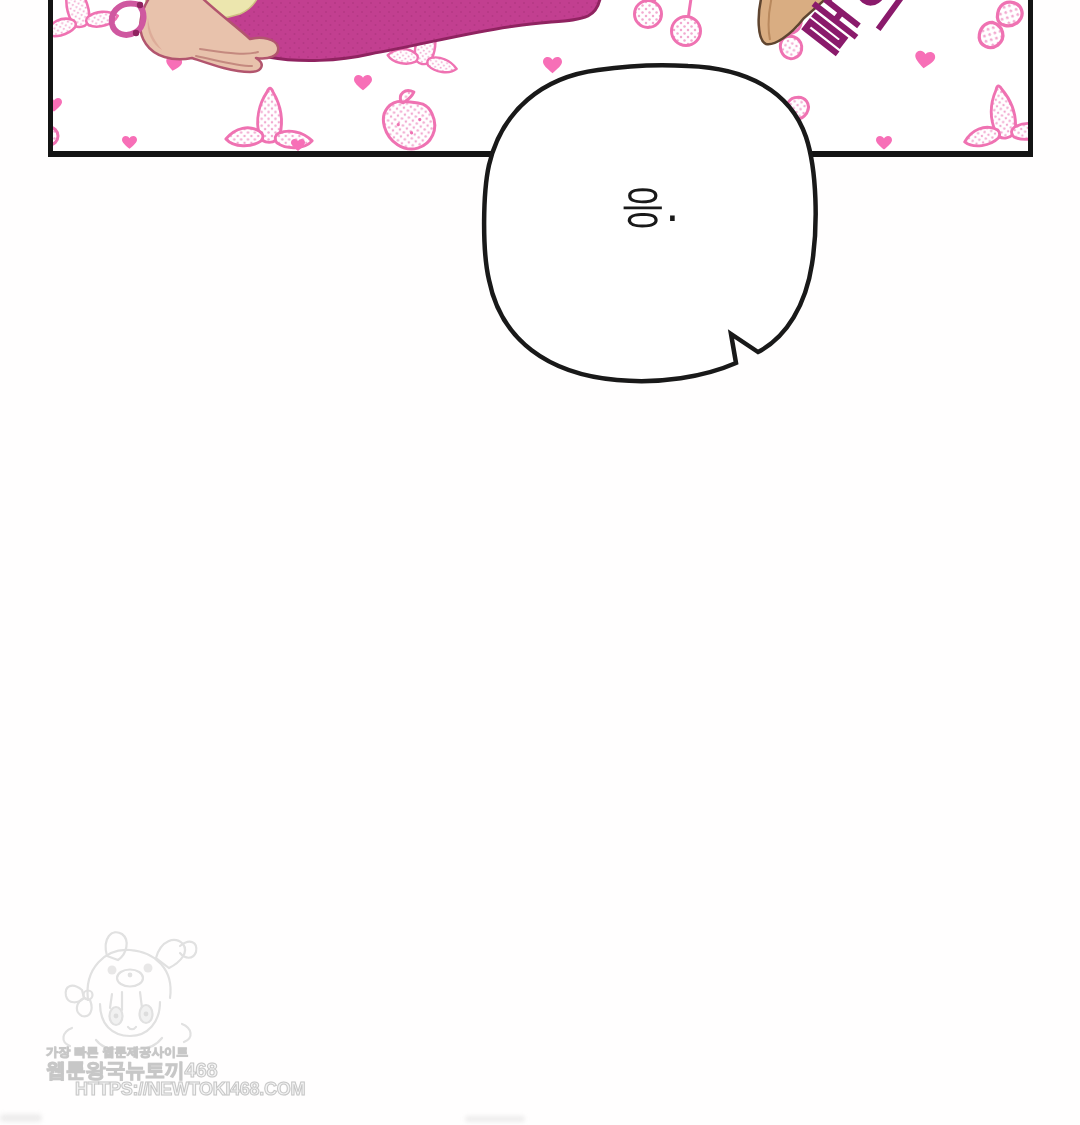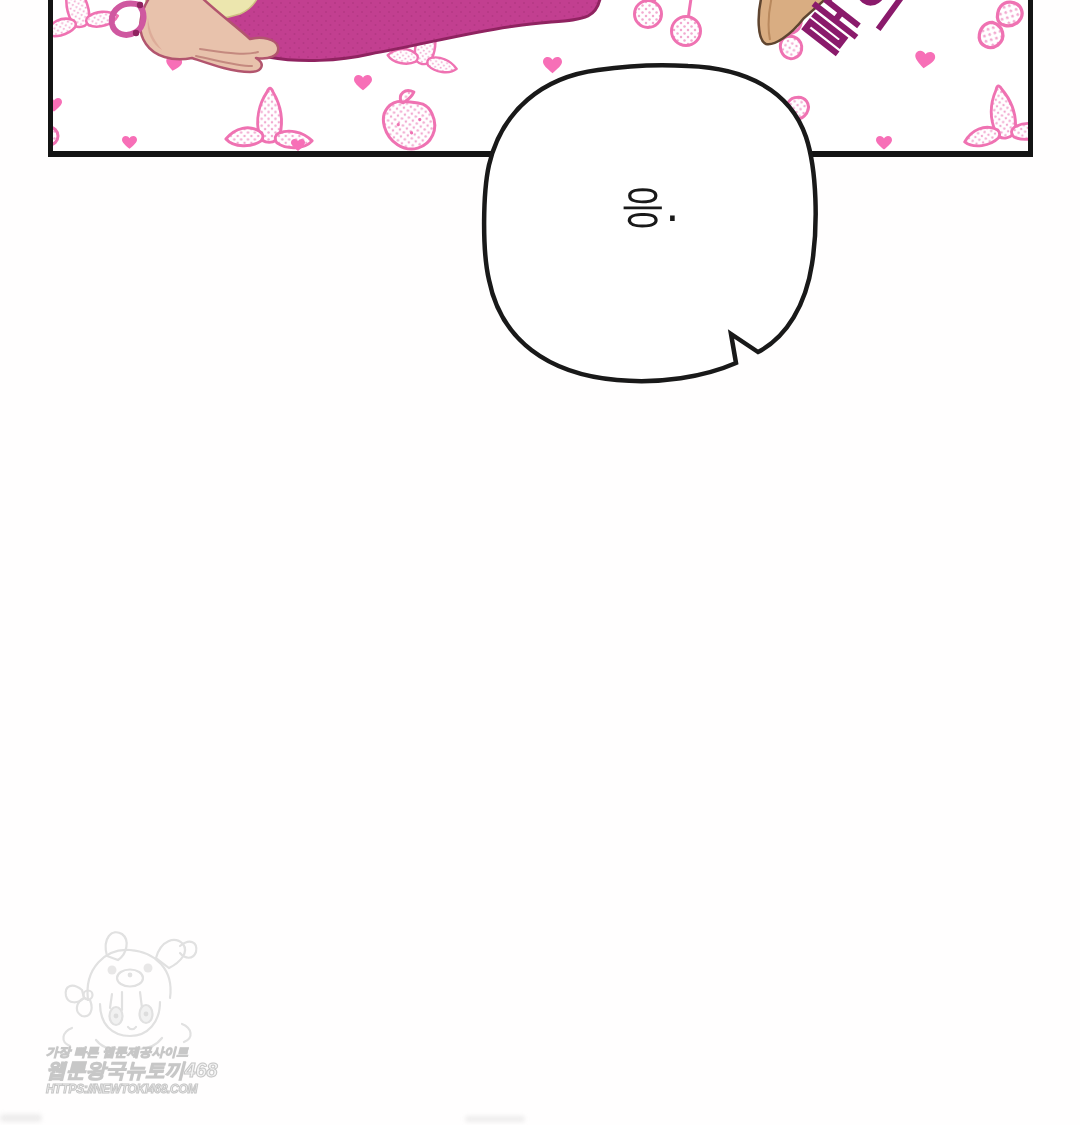--- a/index.html
+++ b/index.html
@@ -22,24 +22,24 @@
 
   
   .bubble-svg{position:absolute;left:455px;top:45px;}
   .bubble-text{position:absolute;left:578px;top:181px;width:144px;height:60px;
                text-align:center;font-size:45px;color:#191919;line-height:1.1;
                font-family:"DejaVu Sans","Liberation Sans",sans-serif;}
 
   
   .wm{position:absolute;left:46px;top:1044px;width:170px;}
   .wm-line{font-weight:bold;color:#f3f3f3;-webkit-text-stroke:1px #c7c7c7;
-           text-shadow:0 0 1px rgba(185,185,185,.55);white-space:nowrap;font-style:italic;}
+           text-shadow:0 0 1px rgba(185,185,185,.55);white-space:nowrap;}
   .wm-1{font-size:12px;line-height:16px;letter-spacing:.3px;}
   .wm-2{font-size:20px;line-height:21px;letter-spacing:-.2px;}
-  .wm-3{font-size:12px;line-height:17px;letter-spacing:-.3px;}
+  .wm-3{font-size:18px;line-height:17px;letter-spacing:-.3px;margin-left:29px;}
   .mascot{position:absolute;left:52px;top:928px;opacity:.85;}
 
   .smudge{position:absolute;background:rgba(195,195,195,.28);filter:blur(2px);border-radius:4px;}
 </style>
 </head>
 <body>
 
 <div class="stage">
 
   <div class="panel">

